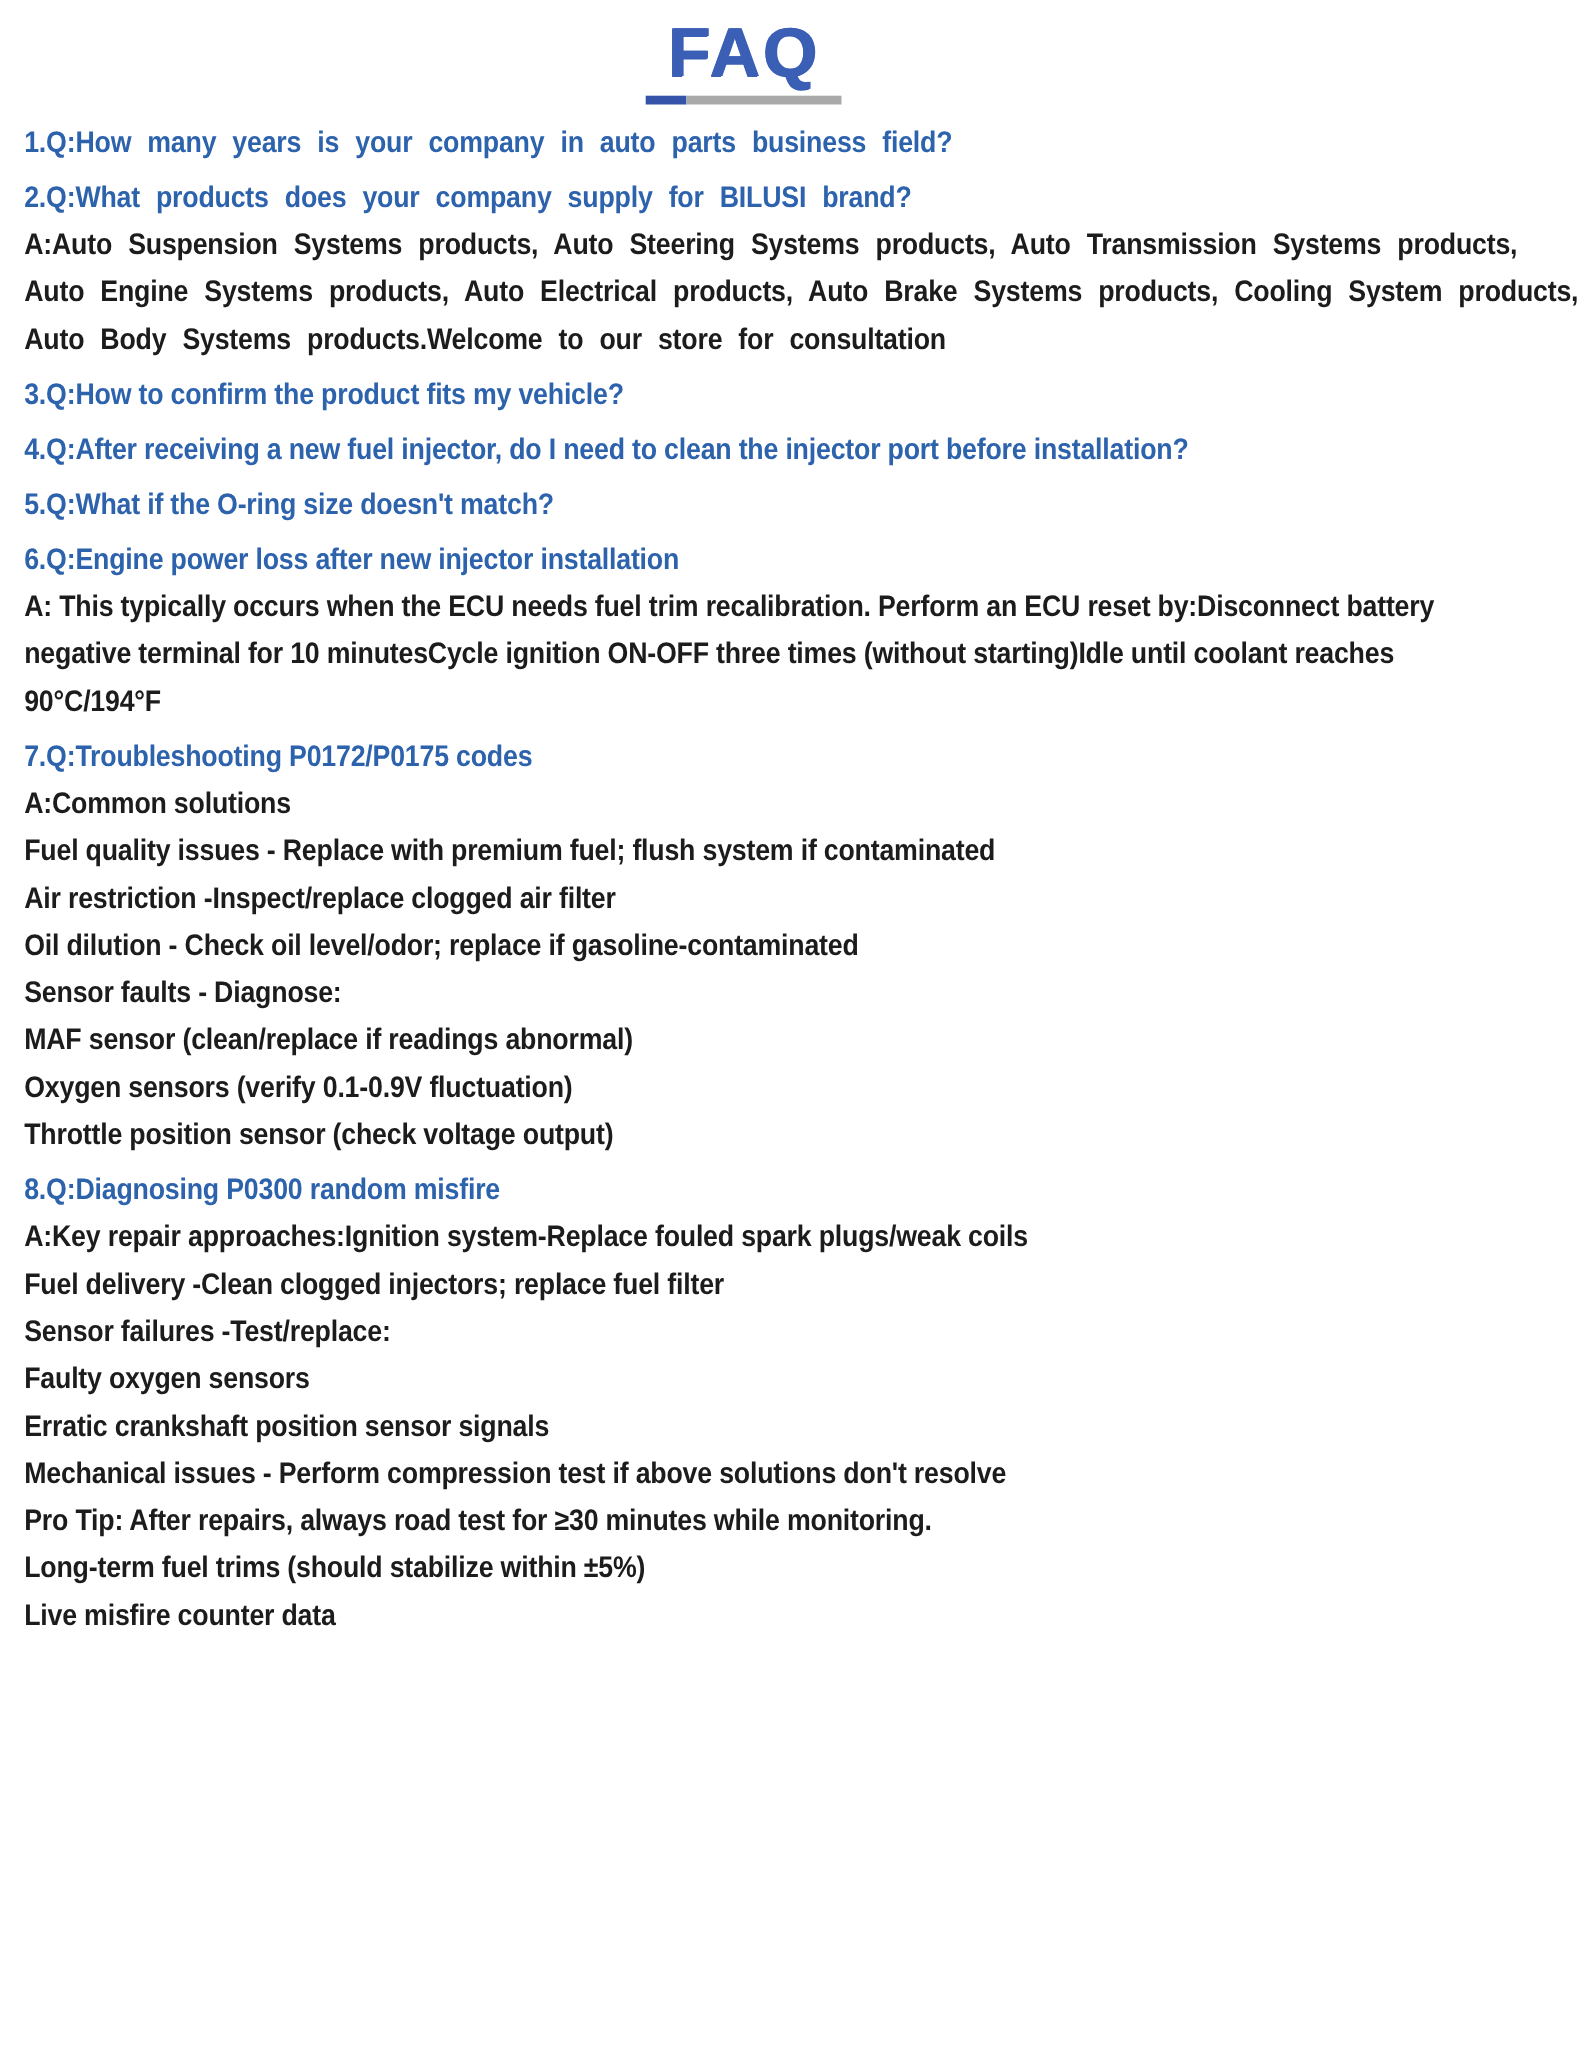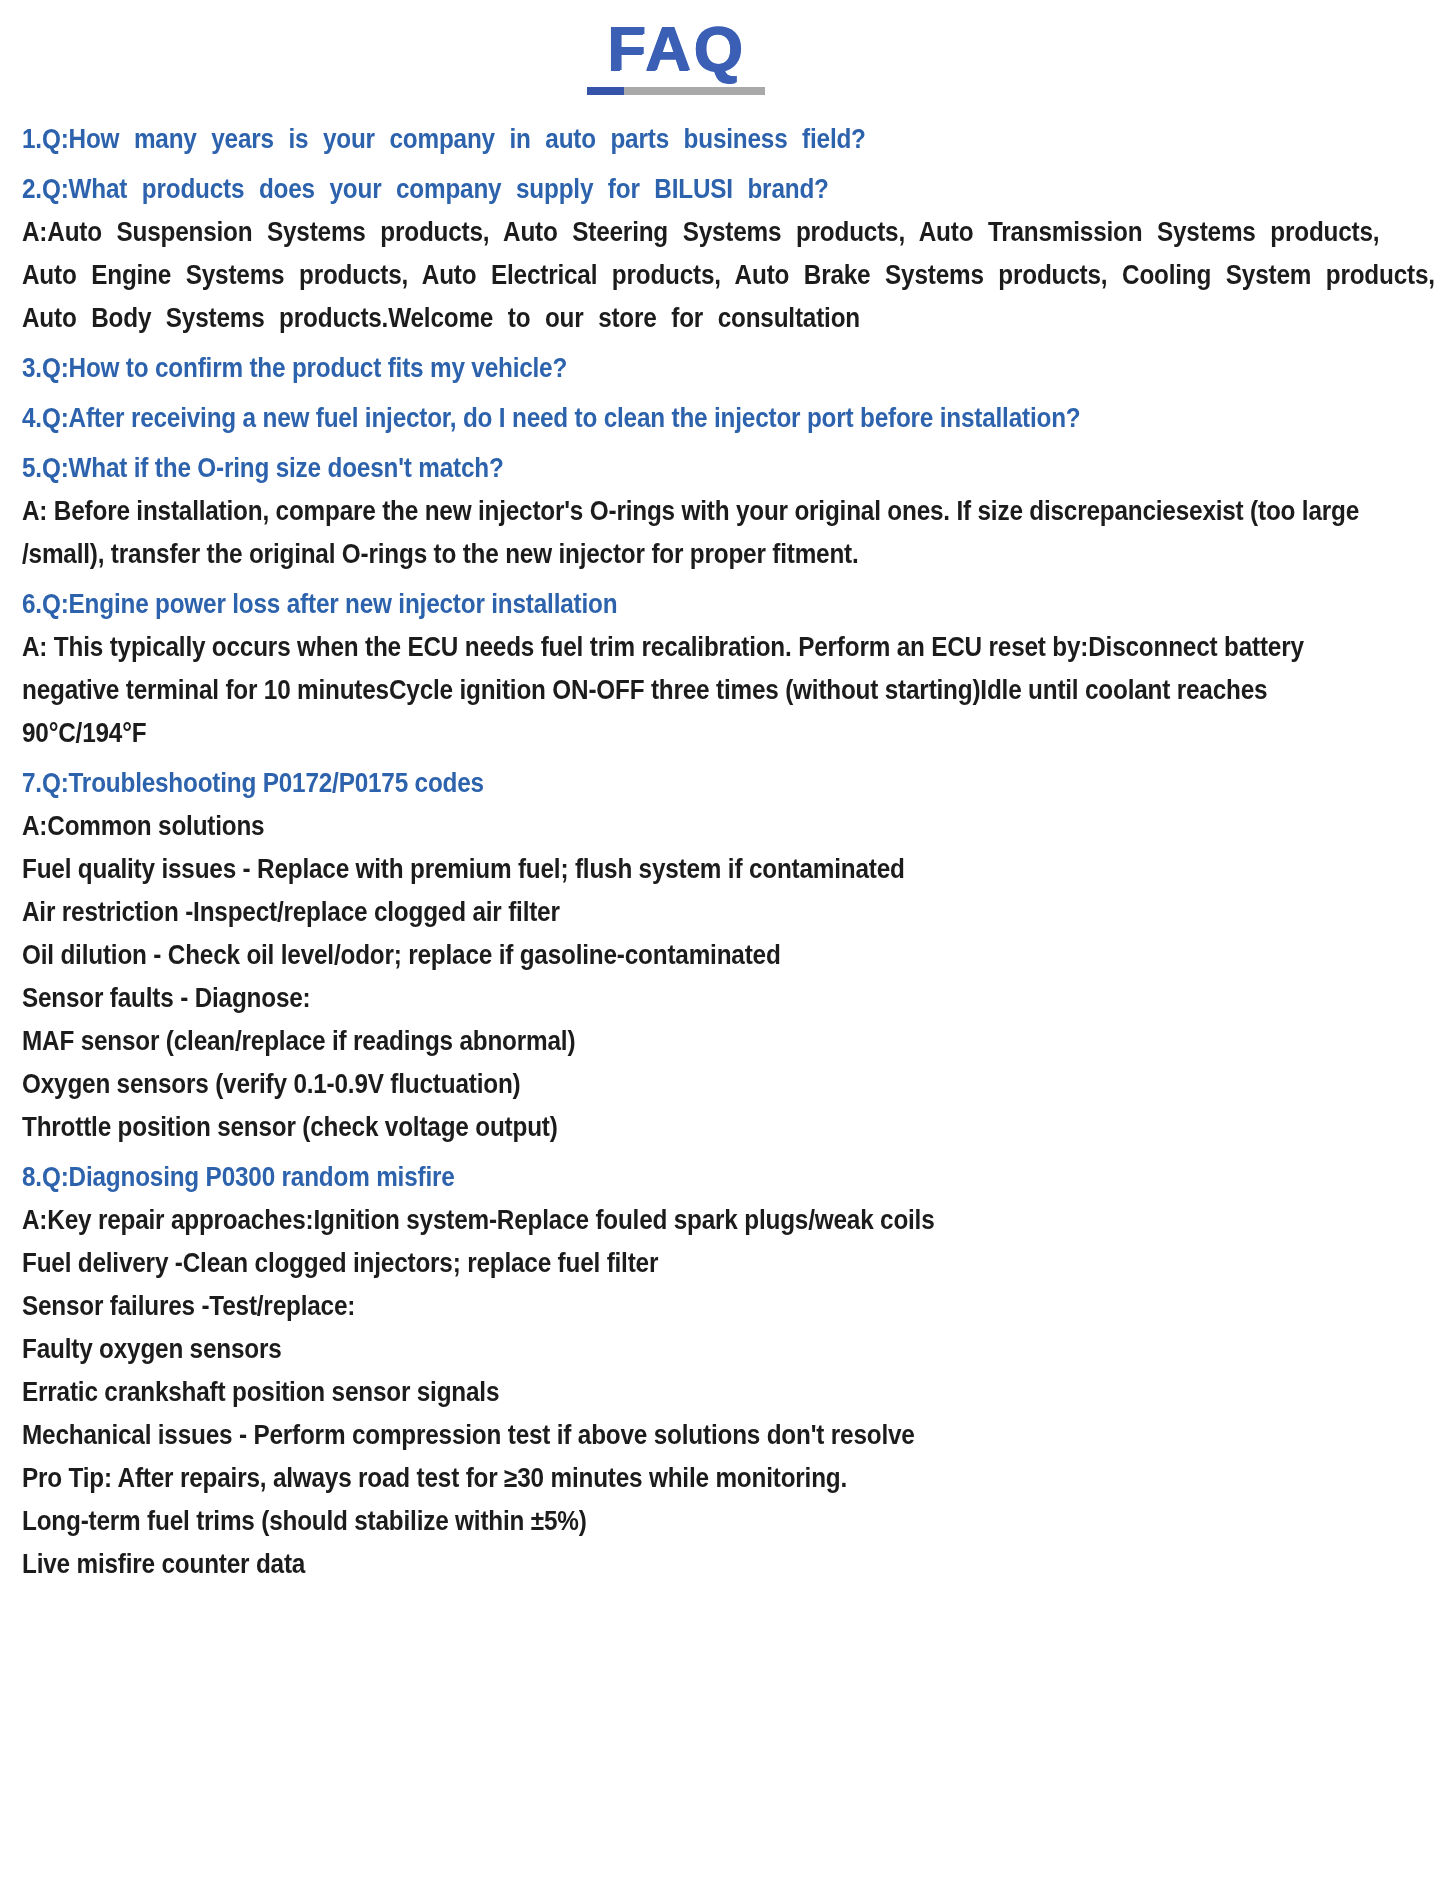--- a/index.html
+++ b/index.html
@@ -35,21 +35,21 @@
   .faq-divider {
     width: 178px;
     height: 8px;
     margin: 5px auto 0 auto;
     display: flex;
   }
   .seg-blue { width: 21%; height: 100%; background: var(--divider-blue); }
   .seg-gray { flex: 1; height: 100%; background: var(--divider-gray); }
 
   
-  .faq-list { margin-top: 23px; }
+  .faq-list { margin-top: 13px; }
   .faq-item { margin-top: 7px; }
   .q-line, .a-line {
     font-size: 27px;
     font-weight: bold;
     line-height: 43px;
     letter-spacing: -0.2px;
     white-space: nowrap;
     transform: scaleX(0.9);
     transform-origin: 0 50%;
   }
@@ -88,24 +88,20 @@
     <section class="faq-item">
       <div class="q-line">3.Q:How to confirm the product fits my vehicle?</div>
     </section>
 
     <section class="faq-item">
       <div class="q-line">4.Q:After receiving a new fuel injector, do I need to clean the injector port before installation?</div>
     </section>
 
     <section class="faq-item">
       <div class="q-line">5.Q:What if the O-ring size doesn't match?</div>
-      <div class="answers">
-          <div class="a-line">A: Before installation, compare the new injector's O-rings with your original ones. If size discrepanciesexist (too large</div>
-          <div class="a-line">/small), transfer the original O-rings to the new injector for proper fitment.</div>
-        </div>
     </section>
 
     <section class="faq-item">
       <div class="q-line">6.Q:Engine power loss after new injector installation</div>
       <div class="answers">
           <div class="a-line">A: This typically occurs when the ECU needs fuel trim recalibration. Perform an ECU reset by:Disconnect battery</div>
           <div class="a-line">negative terminal for 10 minutesCycle ignition ON-OFF three times (without starting)Idle until coolant reaches</div>
           <div class="a-line">90°C/194°F</div>
         </div>
     </section>

